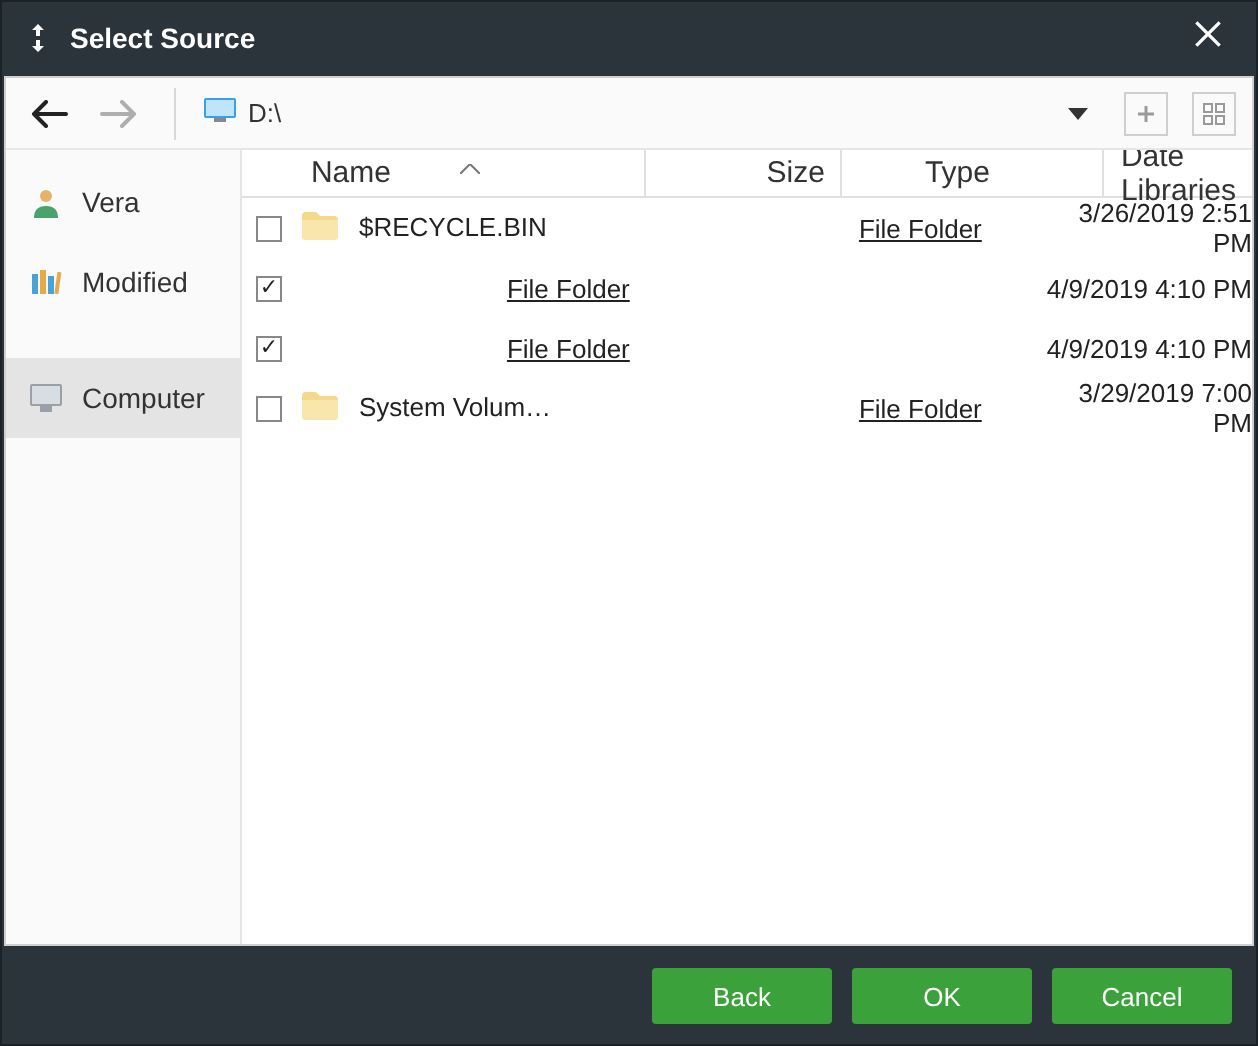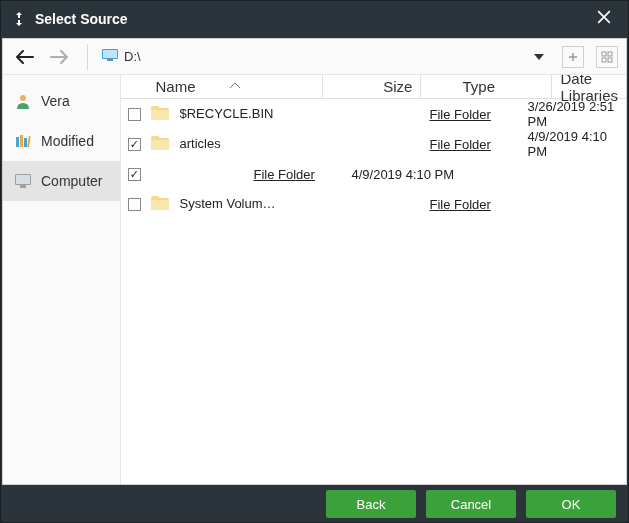--- a/index.html
+++ b/index.html
@@ -14,43 +14,43 @@
   .navbar { height: 36px; display: flex; align-items: center; padding: 0 8px; gap: 6px; border-bottom: 1px solid #e6e6e6; background: #fafafa; }
   .nav-btn { width: 28px; height: 28px; display: flex; align-items: center; justify-content: center; cursor: pointer; }
   .nav-btn.disabled { opacity: 0.35; cursor: default; }
   .sep { width: 1px; height: 26px; background: #d8d8d8; margin: 0 8px; }
   .path { flex: 1; display: flex; align-items: center; gap: 6px; font-size: 13px; color: #333; }
   .monitor-ico { width: 16px; height: 12px; }
   .right-ico { width: 22px; height: 22px; display: flex; align-items: center; justify-content: center; cursor: pointer; margin-left: 6px; }
   .body { flex: 1; display: flex; overflow: hidden; }
   .sidebar { width: 142px; background: #fafafa; border-right: 1px solid #e6e6e6; padding-top: 6px; }
   .side-item { height: 40px; display: flex; align-items: center; padding: 0 12px; gap: 10px; font-size: 14px; color: #333; cursor: pointer; }
-  .side-item.selected { background: #e4e4e4; }
+  .side-item.selected { background: #e4e4e4; margin-top: 18px; }
   .side-ico { width: 16px; height: 16px; display: flex; align-items: center; justify-content: center; }
   .listing { flex: 1; display: flex; flex-direction: column; background: #fff; }
   .headers { height: 24px; display: flex; border-bottom: 1px solid #e0e0e0; background: #fff; font-size: 15px; color: #333; }
   .hcell { border-right: 1px solid #e0e0e0; display: flex; align-items: center; padding: 0 8px; position: relative; }
   .hc-check { width: 26px; border-right: none; }
   .hc-name { width: 176px; }
   .hc-size { width: 98px; justify-content: flex-end; }
   .hc-type { width: 98px; margin-left: 33px; }
   .hc-date { flex: 1; border-right: none; }
   .sort-arrow { position: absolute; top: -1px; left: 50%; transform: translateX(-50%); }
   .rows { flex: 1; }
   .row { height: 30px; display: flex; align-items: center; font-size: 13px; color: #222; }
   .c-check { width: 26px; display: flex; justify-content: center; }
   .c-name { width: 176px; display: flex; gap: 10px; padding-left: 4px; overflow: hidden; white-space: nowrap; text-overflow: ellipsis; }
   .c-size { width: 98px; padding-left: 8px; }
   .c-type { width: 98px; padding-left: 8px; text-decoration: underline; }
-  .c-date { flex: 1; padding-left: 8px; }
+  .c-date { flex: 1; padding-left: 8px; text-align: right; }
   .folder-ico { width: 18px; height: 14px; flex-shrink: 0; }
   .chk { width: 13px; height: 13px; border: 1px solid #888; display: flex; align-items: center; justify-content: center; cursor: pointer; background: #fff; }
   .chk.checked::after { content: "✓"; font-size: 11px; line-height: 1; color: #222; }
   .name-text { overflow: hidden; text-overflow: ellipsis; white-space: nowrap; }
-  .footer { height: 36px; background: #2b343a; display: flex; align-items: center; justify-content: flex-end; padding: 0 12px; gap: 10px; }
+  .footer { height: 48px; background: #2b343a; display: flex; align-items: center; justify-content: flex-end; padding: 0 12px; gap: 10px; }
   .btn { height: 28px; width: 90px; background: #3ba13b; color: #fff; font-size: 13px; border: none; cursor: pointer; display: flex; align-items: center; justify-content: center; border-radius: 2px; }
 </style>
 </head>
 <body>
 
 <div class="window">
 
   <div class="titlebar">
     <span class="app-icon">
       <svg viewBox="0 0 16 16" width="16" height="16">
@@ -182,27 +182,20 @@
                   <span class="name-text">$RECYCLE.BIN</span>
                 </div>
                 <div class="c-size"></div>
                 <div class="c-type">File Folder</div>
                 <div class="c-date">3/26/2019 2:51 PM</div>
               </div>
               <div class="row">
                 <div class="c-check">
                   <span class="chk checked"></span>
                 </div>
-                <div class="c-name">
-                  <span><svg class="folder-ico" viewBox="0 0 18 14">
-                      <path d="M0 2 Q0 0 2 0 L7 0 L9 2 L16 2 Q18 2 18 4 L18 12 Q18 14 16 14 L2 14 Q0 14 0 12 Z" fill="#f5d88a"></path>
-                      <path d="M0 4 L18 4 L18 12 Q18 14 16 14 L2 14 Q0 14 0 12 Z" fill="#f9e6ad"></path>
-                    </svg></span>
-                  <span class="name-text">articles</span>
-                </div>
                 <div class="c-size"></div>
                 <div class="c-type">File Folder</div>
                 <div class="c-date">4/9/2019 4:10 PM</div>
               </div>
               <div class="row">
                 <div class="c-check">
                   <span class="chk checked"></span>
                 </div>
                 <div class="c-size"></div>
                 <div class="c-type">File Folder</div>
@@ -214,27 +207,28 @@
                 </div>
                 <div class="c-name">
                   <span><svg class="folder-ico" viewBox="0 0 18 14">
                       <path d="M0 2 Q0 0 2 0 L7 0 L9 2 L16 2 Q18 2 18 4 L18 12 Q18 14 16 14 L2 14 Q0 14 0 12 Z" fill="#f5d88a"></path>
                       <path d="M0 4 L18 4 L18 12 Q18 14 16 14 L2 14 Q0 14 0 12 Z" fill="#f9e6ad"></path>
                     </svg></span>
                   <span class="name-text">System Volum…</span>
                 </div>
                 <div class="c-size"></div>
                 <div class="c-type">File Folder</div>
+                <div class="c-date">3/29/2019 7:00 PM</div>
               </div>
             </div>
         </div>
 
       </div>
     </div>
   </div>
 
   <div class="footer">
     <button class="btn">Back</button>
+    <button class="btn">OK</button>
     <button class="btn">Cancel</button>
-    <button class="btn">OK</button>
   </div>
 
 </div>
 
 </body></html>

